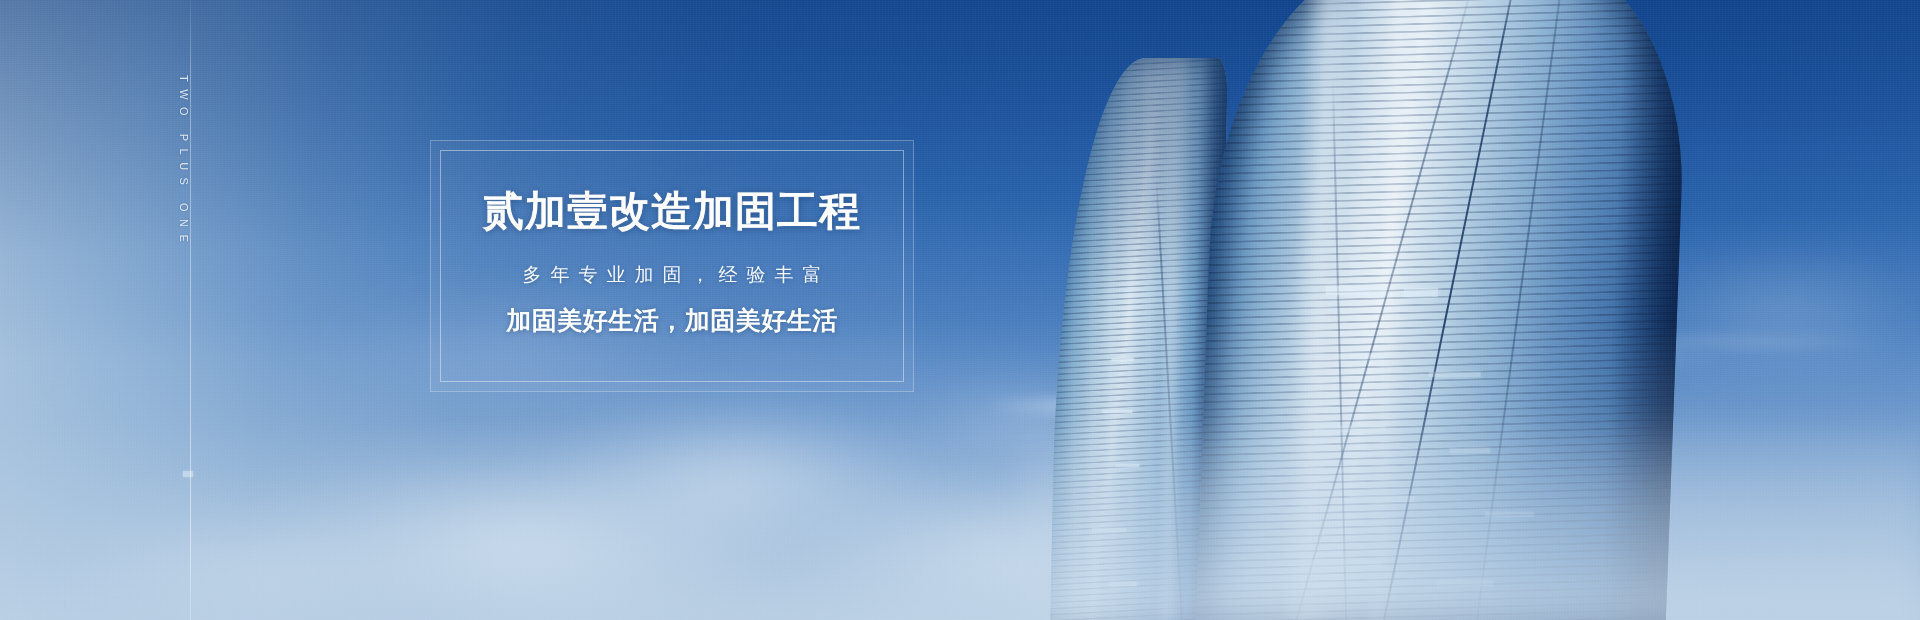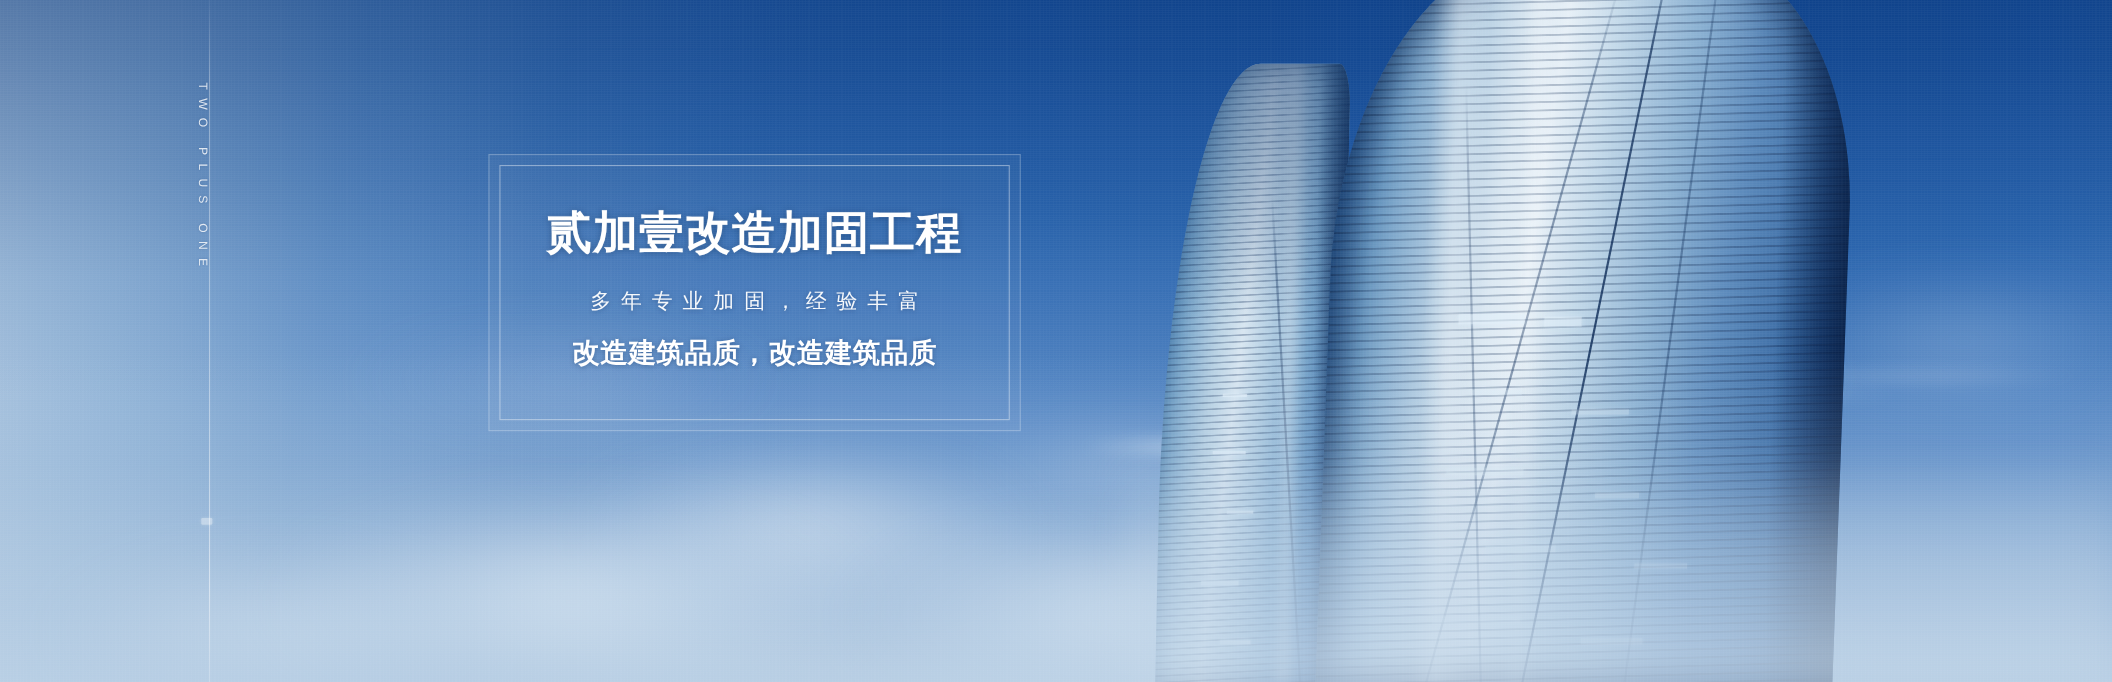--- a/index.html
+++ b/index.html
@@ -205,21 +205,21 @@
   }
   .vmark {
     position:absolute; left:183px; top:471px;
     width:10px; height:6px; border-radius:1px;
     background:rgba(255,255,255,.40);
     box-shadow:0 0 3px rgba(255,255,255,.25);
   }
 
   
   .panel {
-    position:absolute; left:444px; top:140px; width:484px; height:252px;
+    position:absolute; left:430px; top:140px; width:484px; height:252px;
     border:1px solid rgba(255,255,255,.26);
     background:rgba(255,255,255,.045);
   }
   .panel-inner {
     position:absolute; left:9px; top:9px; right:9px; bottom:9px;
     border:1px solid rgba(255,255,255,.42);
   }
   .panel-content {
     position:absolute; left:0; right:0; top:0; bottom:0;
     display:flex; flex-direction:column;
@@ -333,18 +333,18 @@
 
   <div class="vrule"></div>
   <div class="vlabel">TWO PLUS ONE</div>
   <div class="vmark"></div>
 
   <div class="panel">
     <div class="panel-inner"></div>
     <div class="panel-content">
       <div class="title-cn">贰加壹改造加固工程</div>
       <div class="subtitle-cn">多年专业加固，经验丰富</div>
-      <div class="slogan-cn">改造建筑品质，改造建筑品质</div>
+      <div class="slogan-cn">加固美好生活，加固美好生活</div>
     </div>
   </div>
 
   <div class="grain"></div>
 </div>
 
 </body></html>

